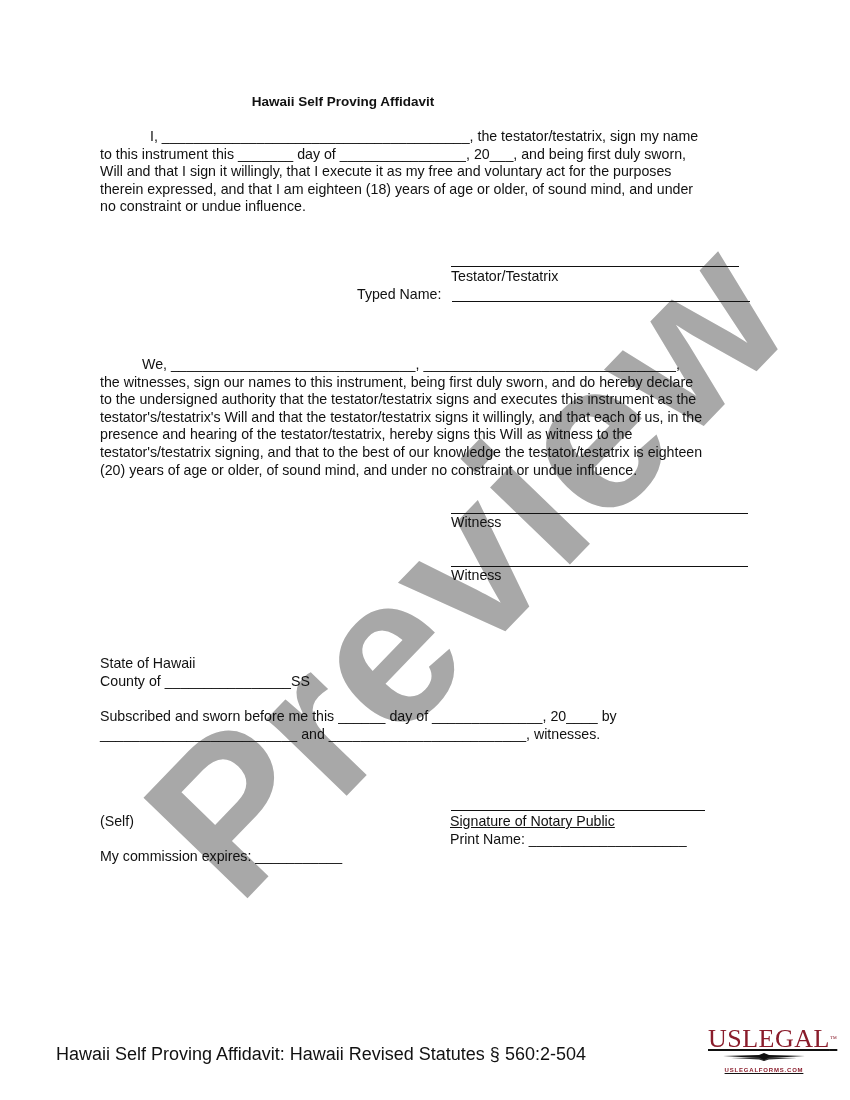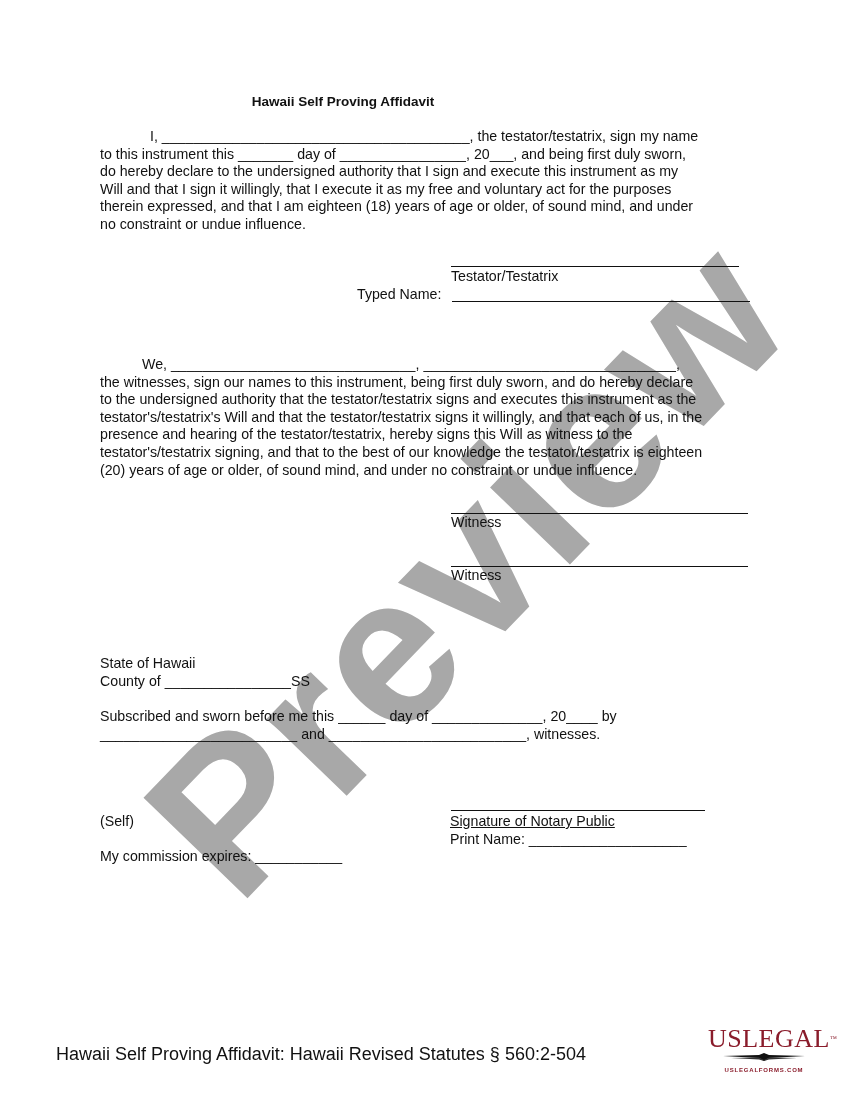--- a/index.html
+++ b/index.html
@@ -10,39 +10,38 @@
         font-family: "Liberation Sans", sans-serif; font-weight: bold; font-size: 210px;
         color: #a8a8a8; transform: rotate(-46deg); transform-origin: 50% 50%;
         line-height: 1; letter-spacing: 2px; z-index: 0; user-select: none; }
   .t { position: absolute; font-size: 14.2px; line-height: 17.6px; white-space: nowrap; z-index: 1; }
   .title { position: absolute; left: 0; width: 686px; top: 94px; text-align: center;
            font-weight: bold; font-size: 13.5px; z-index: 1; }
   .para { position: absolute; left: 100px; width: 655px; font-size: 14.2px; line-height: 17.6px; z-index: 1; }
   .para div { white-space: nowrap; }
   .line { position: absolute; border-top: 1px solid #111; height: 0; z-index: 1; }
   .footer { position: absolute; left: 56px; top: 1044px; font-size: 18px; z-index: 1; white-space: nowrap; }
-  .logo { position: absolute; left: 708px; top: 1026px; width: 112px; text-align: center; z-index: 1; }
+  .logo { position: absolute; left: 708px; top: 1026px; width: 112px; text-align: center; z-index: 1; text-decoration: underline; }
   .logo .brand { font-family: "Liberation Serif", serif; font-size: 26px; color: #8a1c2b; letter-spacing: 0.5px; line-height: 26px; }
   .logo .tm { font-size: 7px; vertical-align: top; color: #8a1c2b; }
   .logo .site { font-size: 6px; color: #8a1c2b; letter-spacing: 0.8px; margin-top: 6px; font-weight: bold; }
   .logo svg { display: block; margin: 1px auto 0; }
 </style>
 </head>
 <body>
 
 <div class="page">
 
   <div class="wm">Preview</div>
 
   <div class="title">Hawaii Self Proving Affidavit</div>
 
   <div class="para" style="top:128px;">
     <div style="padding-left:50px;">I, _______________________________________, the testator/testatrix, sign my name</div>
     <div>to this instrument this _______ day of ________________, 20___, and being first duly sworn,</div>
-    <div>do hereby declare to the undersigned authority that I sign and execute this instrument as my</div>
     <div>Will and that I sign it willingly, that I execute it as my free and voluntary act for the purposes</div>
     <div>therein expressed, and that I am eighteen (18) years of age or older, of sound mind, and under</div>
     <div>no constraint or undue influence.</div>
   </div>
 
   <div class="line" style="left:451px; top:266px; width:288px;"></div>
   <div class="t" style="left:451px; top:268px;">Testator/Testatrix</div>
   <div class="t" style="left:357px; top:286px;">Typed Name:</div>
   <div class="line" style="left:452px; top:301px; width:298px;"></div>
 

